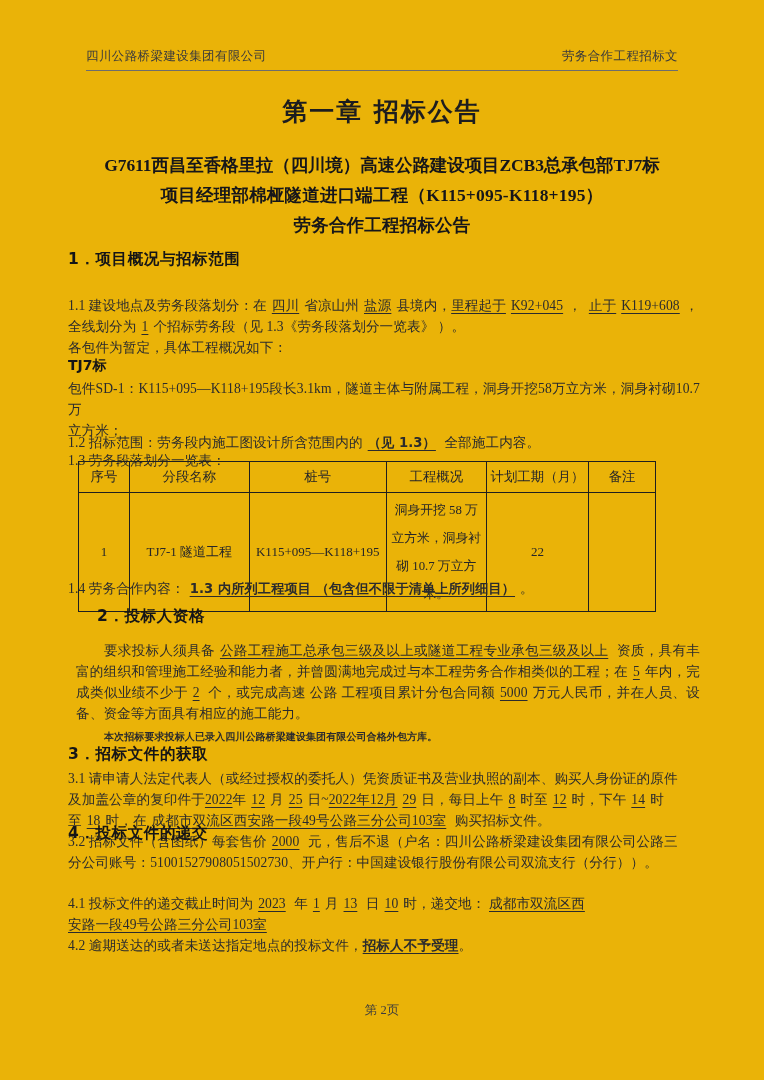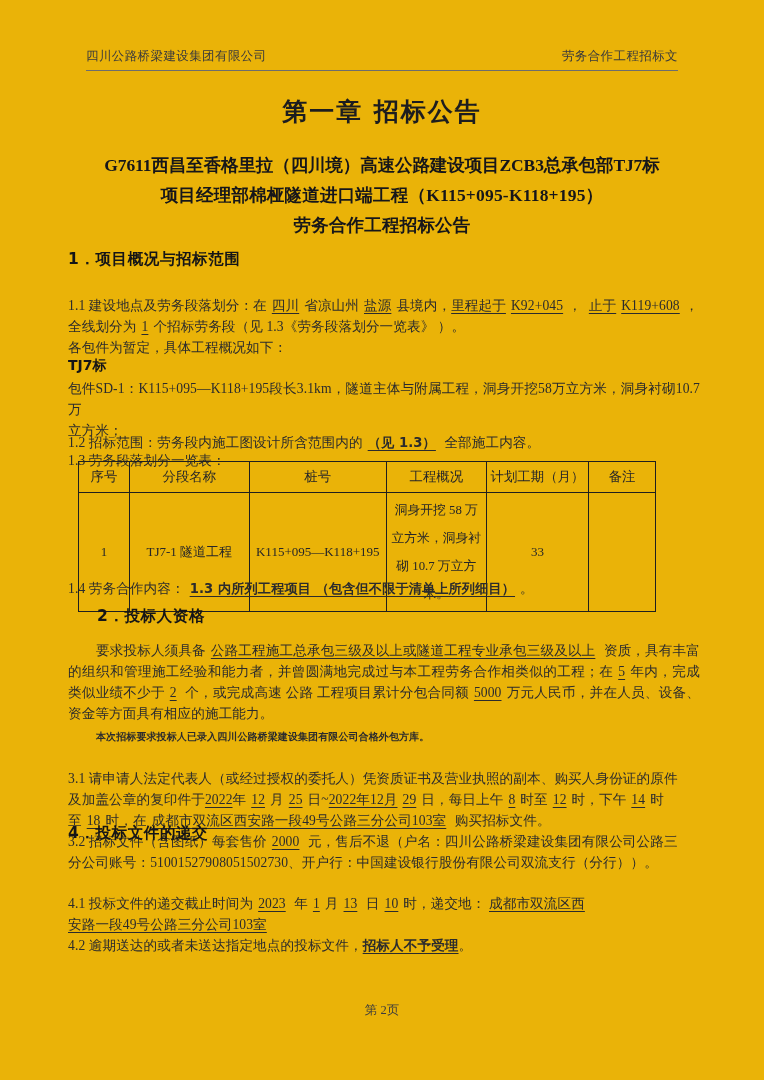--- a/index.html
+++ b/index.html
@@ -74,21 +74,21 @@
 
   
   .body-block { position: absolute; left: 68px; width: 632px; }
   .p {
     font-size: 13.6px;
     line-height: 21px;
     text-align: justify;
     color: #2b2b2d;
     letter-spacing: 0.1px;
   }
-  .p.indent { text-indent: 28px; }
+  .p.indent { text-indent: 28px; margin-left: 8px; }
 
   .sec-h {
     font-size: 15.5px;
     font-weight: bold;
     font-family: "DejaVu Sans", "Liberation Sans", sans-serif;
     color: #151517;
     letter-spacing: 0.6px;
   }
   .sub-h {
     font-size: 14px;
@@ -207,21 +207,21 @@
         <td class="col-4">计划工期（月）</td>
         <td class="col-5">备注</td>
       </tr>
     </thead>
     <tbody>
       <tr>
         <td>1</td>
         <td>TJ7-1 隧道工程</td>
         <td>K115+095—K118+195</td>
         <td class="wrapcell">洞身开挖 58 万立方米，洞身衬砌 10.7 万立方米。</td>
-        <td>33</td>
+        <td>22</td>
         <td></td>
       </tr>
     </tbody>
   </table>
 
   <div class="body-block" style="top:578px;">
     <div class="p">
       <span>1.4  劳务合作内容：</span><span class="u-b pad">1.3  内所列工程项目 （包含但不限于清单上所列细目）</span><span>。</span>
     </div>
   </div>
@@ -231,20 +231,23 @@
   </div>
   <div class="body-block" style="top:640px;">
     <div class="p indent">
       <span>要求投标人须具备</span><span class="u pad">公路工程施工总承包三级及以上或隧道工程专业承包三级及以上</span>&nbsp;<span>资质，具有丰富</span><span>的组织和管理施工经验和能力者，并曾圆满地完成过与本工程劳务合作相类似的工程；在</span><span class="u pad">5</span><span>年内，完成类</span><span>似业绩不少于</span><span class="u pad">2</span>&nbsp;<span>个，或完成高速 公路 工程项目累计分包合同额</span><span class="u pad">5000</span><span>万元人民币，并在人员、设备、</span><span>资金等方面具有相应的施工能力。</span>
     </div>
     <div class="p indent" style="margin-top:1px;">
       <span class="b" style="font-size:10px;">本次招标要求投标人已录入四川公路桥梁建设集团有限公司合格外包方库。</span>
     </div>
   </div>
 
+  <div class="body-block" style="top:744px;">
+    <div class="sec-h">3．招标文件的获取</div>
+  </div>
   <div class="body-block" style="top:768px;">
     <div class="p">3.1  请申请人法定代表人（或经过授权的委托人）凭资质证书及营业执照的副本、购买人身份证的原件</div>
     <div class="p">
       <span>及加盖公章的复印件于</span><span class="u">2022</span><span>年</span><span class="u pad">12</span><span>月</span><span class="u pad">25</span><span>日</span><span>~</span><span class="u">2022年12月</span><span class="u pad">29</span><span>日</span><span>，每日上午</span><span class="u pad">8</span><span>时至</span><span class="u pad">12</span><span>时，下午</span><span class="u pad">14</span><span>时</span>
     </div>
     <div class="p">
       <span>至</span><span class="u pad">18</span><span>时，在</span><span class="u pad">成都市双流区西安路一段49号公路三分公司103室</span>&nbsp;<span>购买招标文件。</span>
     </div>
     <div class="p">
       <span>3.2  招标文件（含图纸）每套售价</span><span class="u pad">2000</span>&nbsp;<span>元，售后不退（户名：四川公路桥梁建设集团有限公司公路三</span>

